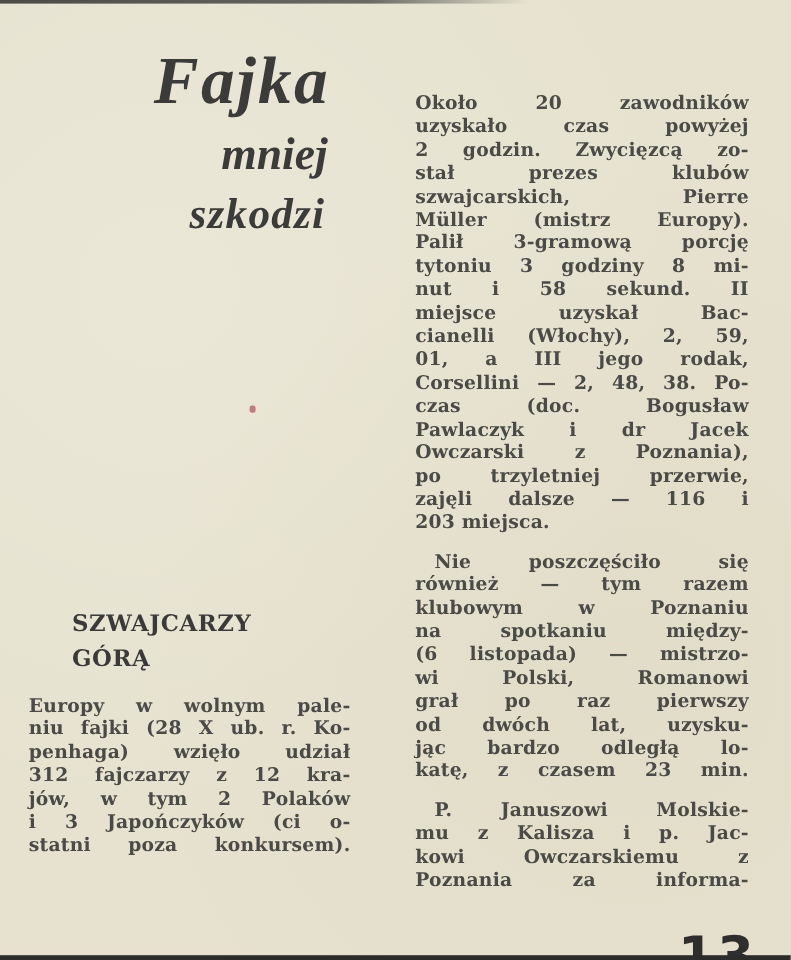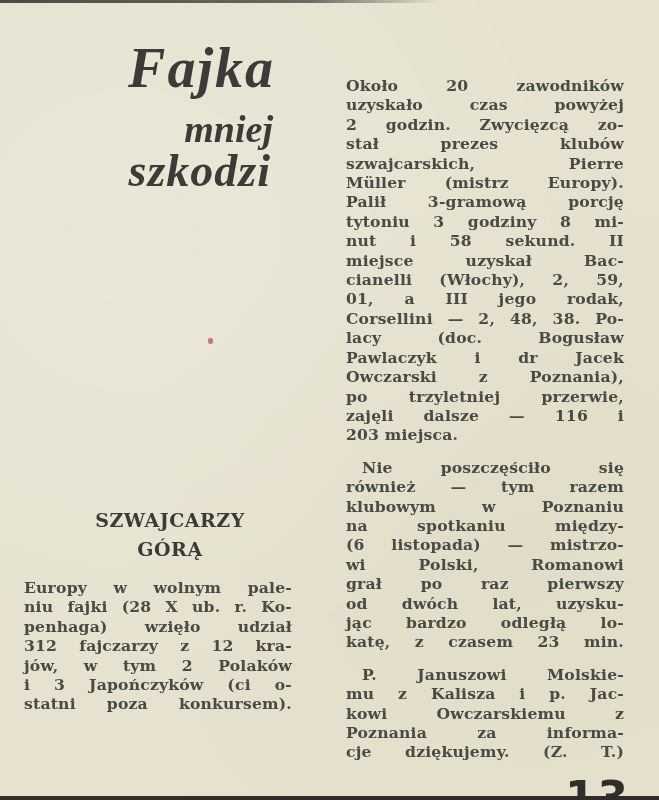--- a/index.html
+++ b/index.html
@@ -57,40 +57,40 @@
     margin-right: 28px;
   }
   .headline .l2 {
     display: block;
     font-size: 38px;
     margin-top: 14px;
     margin-right: 30px;
   }
   .headline .l3 {
     display: block;
-    font-size: 46px;
+    font-size: 36px;
+    margin-top: 12px;
     margin-right: 32px;
     letter-spacing: 1px;
   }
   .red-dot {
     position: absolute;
     left: 208px;
     top: 338px;
     width: 5px;
     height: 6px;
     background: #b86a72;
     border-radius: 2px;
     opacity: 0.85;
   }
   .subhead {
     position: absolute;
     left: 60px;
     top: 506px;
     width: 220px;
-    text-align: center;
     font-family: "DejaVu Serif", serif;
     font-weight: bold;
     font-size: 19px;
     line-height: 29px;
     color: #3a3a38;
     letter-spacing: 0.5px;
   }
   .col {
     position: absolute;
     font-family: "DejaVu Serif", serif;
@@ -179,21 +179,21 @@
       <span class="ln">stał prezes klubów</span>
       <span class="ln">szwajcarskich, Pierre</span>
       <span class="ln">Müller (mistrz Europy).</span>
       <span class="ln">Palił 3-gramową porcję</span>
       <span class="ln">tytoniu 3 godziny 8 mi-</span>
       <span class="ln">nut i 58 sekund. II</span>
       <span class="ln">miejsce uzyskał Bac-</span>
       <span class="ln">cianelli (Włochy), 2, 59,</span>
       <span class="ln">01, a III jego rodak,</span>
       <span class="ln">Corsellini — 2, 48, 38. Po-</span>
-      <span class="ln">lacy (doc. Bogusław</span>
+      <span class="ln">czas (doc. Bogusław</span>
       <span class="ln">Pawlaczyk i dr Jacek</span>
       <span class="ln">Owczarski z Poznania),</span>
       <span class="ln">po trzyletniej przerwie,</span>
       <span class="ln">zajęli dalsze — 116 i</span>
       <span class="ln last">203 miejsca.</span>
     </div>
     <div class="para-gap"></div>
     <div>
       <span class="ln indent">Nie poszczęściło się</span>
       <span class="ln">również — tym razem</span>
@@ -205,20 +205,19 @@
       <span class="ln">od dwóch lat, uzysku-</span>
       <span class="ln">jąc bardzo odległą lo-</span>
       <span class="ln">katę, z czasem 23 min.</span>
     </div>
     <div class="para-gap"></div>
     <div>
       <span class="ln indent">P. Januszowi Molskie-</span>
       <span class="ln">mu z Kalisza i p. Jac-</span>
       <span class="ln">kowi Owczarskiemu z</span>
       <span class="ln">Poznania za informa-</span>
-      <span class="ln">cje dziękujemy. (Z. T.)</span>
     </div>
   </div>
 
   <div class="page-number">13</div>
 
   <div class="bottom-edge"></div>
 </div>
 
 </body></html>

